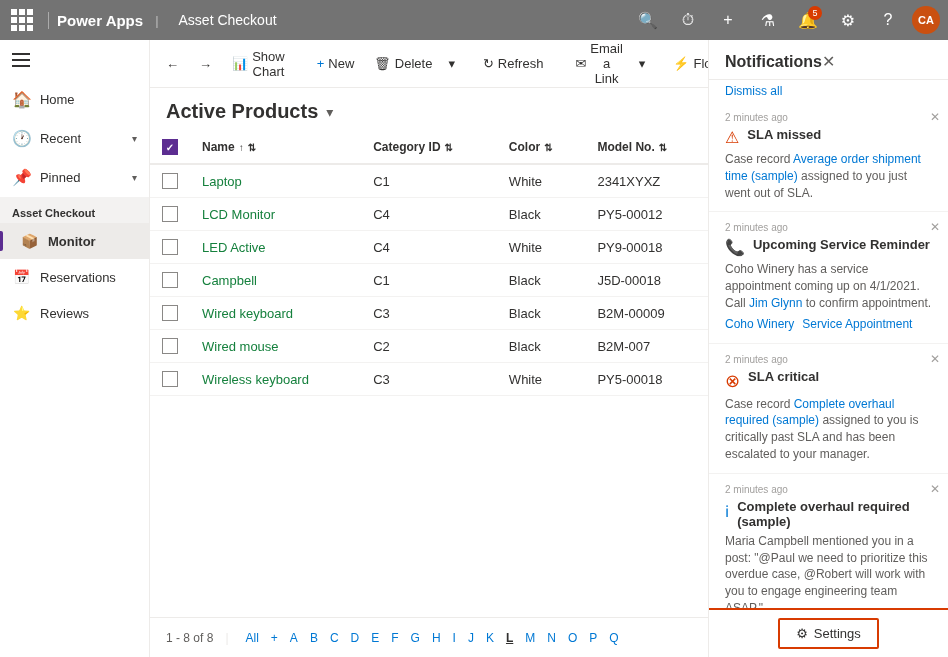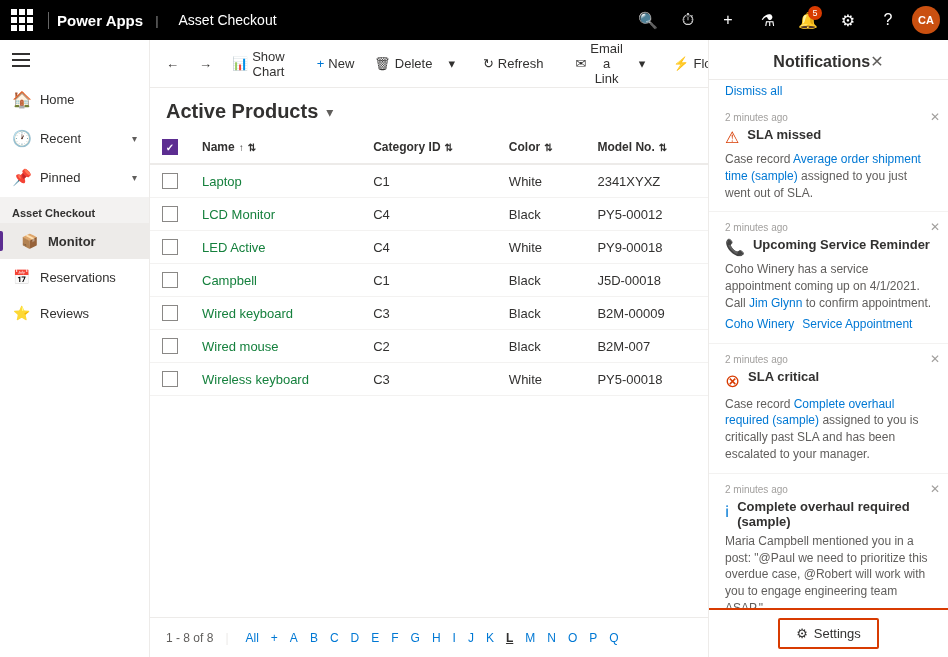--- a/index.html
+++ b/index.html
@@ -1,19 +1,19 @@
 <!DOCTYPE html>
 <html><head>
   <meta charset="utf-8">
   <style>
     * { box-sizing: border-box; margin: 0; padding: 0; }
     body { font-family: 'Segoe UI', sans-serif; font-size: 13px; background: #f3f2f1; display: flex; flex-direction: column; height: 657px; width: 948px; overflow: hidden; }
 
     
-    .topbar { background: #000000; height: 40px; display: flex; align-items: center; padding: 0 8px; gap: 8px; color: white; flex-shrink: 0; }
+    .topbar { background: #737373; height: 40px; display: flex; align-items: center; padding: 0 8px; gap: 8px; color: white; flex-shrink: 0; }
     .topbar-apps-icon { display: flex; align-items: center; justify-content: center; width: 28px; height: 28px; cursor: pointer; }
     .topbar-apps-grid { display: grid; grid-template-columns: repeat(3,6px); gap: 2px; }
     .topbar-apps-grid span { width: 6px; height: 6px; background: white; display: block; }
     .topbar-title { font-size: 15px; font-weight: 600; color: white; padding-left: 8px; border-left: 1px solid rgba(255,255,255,0.4); margin-left: 4px; }
     .topbar-app-name { font-size: 14px; color: white; margin-left: 8px; }
     .topbar-spacer { flex: 1; }
     .topbar-icon { width: 32px; height: 32px; display: flex; align-items: center; justify-content: center; cursor: pointer; color: white; font-size: 16px; position: relative; }
     .topbar-badge { position: absolute; top: 2px; right: 2px; background: #d83b01; color: white; font-size: 9px; border-radius: 50%; width: 14px; height: 14px; display: flex; align-items: center; justify-content: center; }
     .topbar-avatar { width: 28px; height: 28px; border-radius: 50%; background: #ca5010; display: flex; align-items: center; justify-content: center; color: white; font-size: 11px; font-weight: 600; cursor: pointer; }
 
@@ -59,21 +59,21 @@
     .check-icon { width: 16px; height: 16px; border: 1px solid #8a8886; display: flex; align-items: center; justify-content: center; background: white; }
     .check-icon.checked { background: #5c2d91; border-color: #5c2d91; }
 
     
     .pagination { height: 40px; display: flex; align-items: center; padding: 0 16px; gap: 4px; border-top: 1px solid #edebe9; flex-shrink: 0; font-size: 12px; color: #605e5c; }
     .page-letter { padding: 2px 5px; cursor: pointer; color: #0078d4; font-size: 12px; }
     .page-letter.active { color: #323130; font-weight: 600; text-decoration: underline; }
 
     
     .notif-panel { width: 240px; background: white; border-left: 1px solid #edebe9; display: flex; flex-direction: column; flex-shrink: 0; overflow: hidden; }
-    .notif-header { padding: 12px 16px 8px; display: flex; align-items: center; justify-content: center; border-bottom: 1px solid #edebe9; flex-shrink: 0; }
+    .notif-header { padding: 12px 16px 8px; display: flex; align-items: center; justify-content: flex-start; border-bottom: 1px solid #edebe9; flex-shrink: 0; }
     .notif-title { font-size: 16px; font-weight: 600; color: #323130; }
     .notif-close { cursor: pointer; font-size: 16px; color: #605e5c; background: none; border: none; }
     .notif-dismiss-all { color: #0078d4; font-size: 12px; cursor: pointer; padding: 4px 16px; text-decoration: none; display: block; flex-shrink: 0; }
     .notif-scroll { flex: 1; overflow-y: auto; }
     .notif-item { padding: 10px 16px; border-bottom: 1px solid #f3f2f1; position: relative; }
     .notif-time { font-size: 10px; color: #a19f9d; margin-bottom: 4px; }
     .notif-item-header { display: flex; align-items: flex-start; gap: 8px; margin-bottom: 4px; }
     .notif-icon { font-size: 16px; flex-shrink: 0; margin-top: 1px; }
     .notif-icon.warn { color: #d83b01; }
     .notif-icon.phone { color: #605e5c; }

